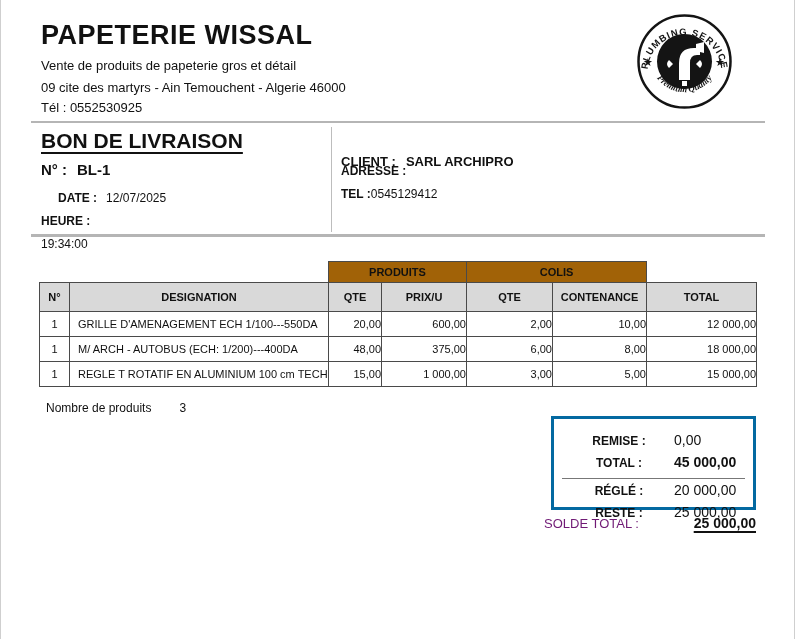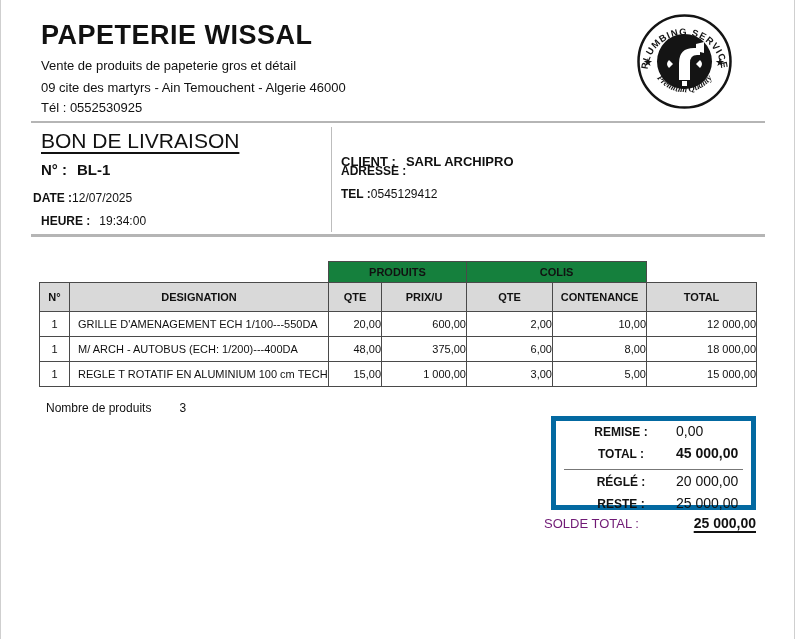--- a/index.html
+++ b/index.html
@@ -17,52 +17,52 @@
   .tagline  { left:40px; top:58px;  font-size:13px; }
   .address  { left:40px; top:80px;  font-size:13px; }
   .phone    { left:40px; top:100px; font-size:13px; }
   .logo     { left:635px; top:13px; width:97px; height:97px; }
 
   .hr1 { left:30px; top:121px; width:734px; height:2px; background:#b5b5b5; }
   .hr2 { left:30px; top:234px; width:734px; height:3px; background:#b5b5b5; }
   .vdiv { left:330px; top:127px; width:1px; height:105px; background:#bdbdbd; }
 
   
-  .doc-title { left:40px; top:129px; font-size:21px; font-weight:normal;
+  .doc-title { left:40px; top:129px; font-size:21px; font-weight:bold;
                text-decoration:underline; text-decoration-thickness:2px; text-underline-offset:4px; }
   .row { display:flex; align-items:baseline; white-space:nowrap; }
   .num-row   { left:40px; top:161px; font-size:15px; font-weight:bold; gap:10px; }
-  .date-row  { left:32px; top:191px; }
-  .heure-row { left:40px; top:214px; gap:9px; }
+  .date-row  { left:57px; top:191px; gap:9px; }
+  .heure-row { left:40px; top:214px; gap:9px;flex-direction:column; }
   .lbl { font-size:12px; font-weight:bold; }
   .val { font-size:12px; }
 
   .client-row  { left:340px; top:134px; gap:10px;margin-top:20px; }
   .client-row .lbl, .client-row .val { font-size:13px; font-weight:bold; }
   .adresse-row { left:340px; top:164px; gap:9px; }
   .tel-row     { left:340px; top:187px; gap:0; }
 
   
   .items-table { left:38px; top:261px; }
   table { border-collapse:collapse; table-layout:fixed; width:717px; font-size:11px; }
   td, th { border:1px solid #4a4a4a; overflow:hidden; white-space:nowrap; }
   .group-row td { height:21px; }
-  .group-cell { background:#15803d; font-weight:bold; text-align:center; font-size:11px; }
+  .group-cell { background:#a16207; font-weight:bold; text-align:center; font-size:11px; }
   .no-cell { border:none; background:transparent; }
   .head-row th { height:29px; background:#d9d9d9; font-size:11px; font-weight:bold; text-align:center; }
   .data-row td { height:25px; background:#fff; }
   td.c-num  { text-align:center; }
   td.c-des  { text-align:left; padding-left:8px; }
   td.c-val  { text-align:right; }
 
   .nombre-row { left:45px; top:401px; gap:28px; font-size:12px; }
 
   
   .totals-box { left:550px; top:416px; width:205px; height:94px;
-                border:5px solid #0369a1; background:#fff; padding-top:2px; }
+                border:3px solid #0369a1; background:#fff; padding-top:13px; }
   .t-row { display:flex; align-items:baseline; height:22px; padding:0 10px; }
   .t-lbl { width:110px; text-align:center; font-size:12px; font-weight:bold; }
   .t-val { flex:1; text-align:left; font-size:14px; }
   .t-val.bold { font-weight:bold; }
   .t-div { height:1px; background:#777; margin:2px 8px 3px 8px; }
 
   .solde-row { left:543px; top:515px; width:212px; display:flex;
                justify-content:space-between; align-items:baseline; }
   .solde-lbl { font-size:13px; color:#701a75; }
   .solde-val { font-size:14px; font-weight:bold; text-decoration:underline;

